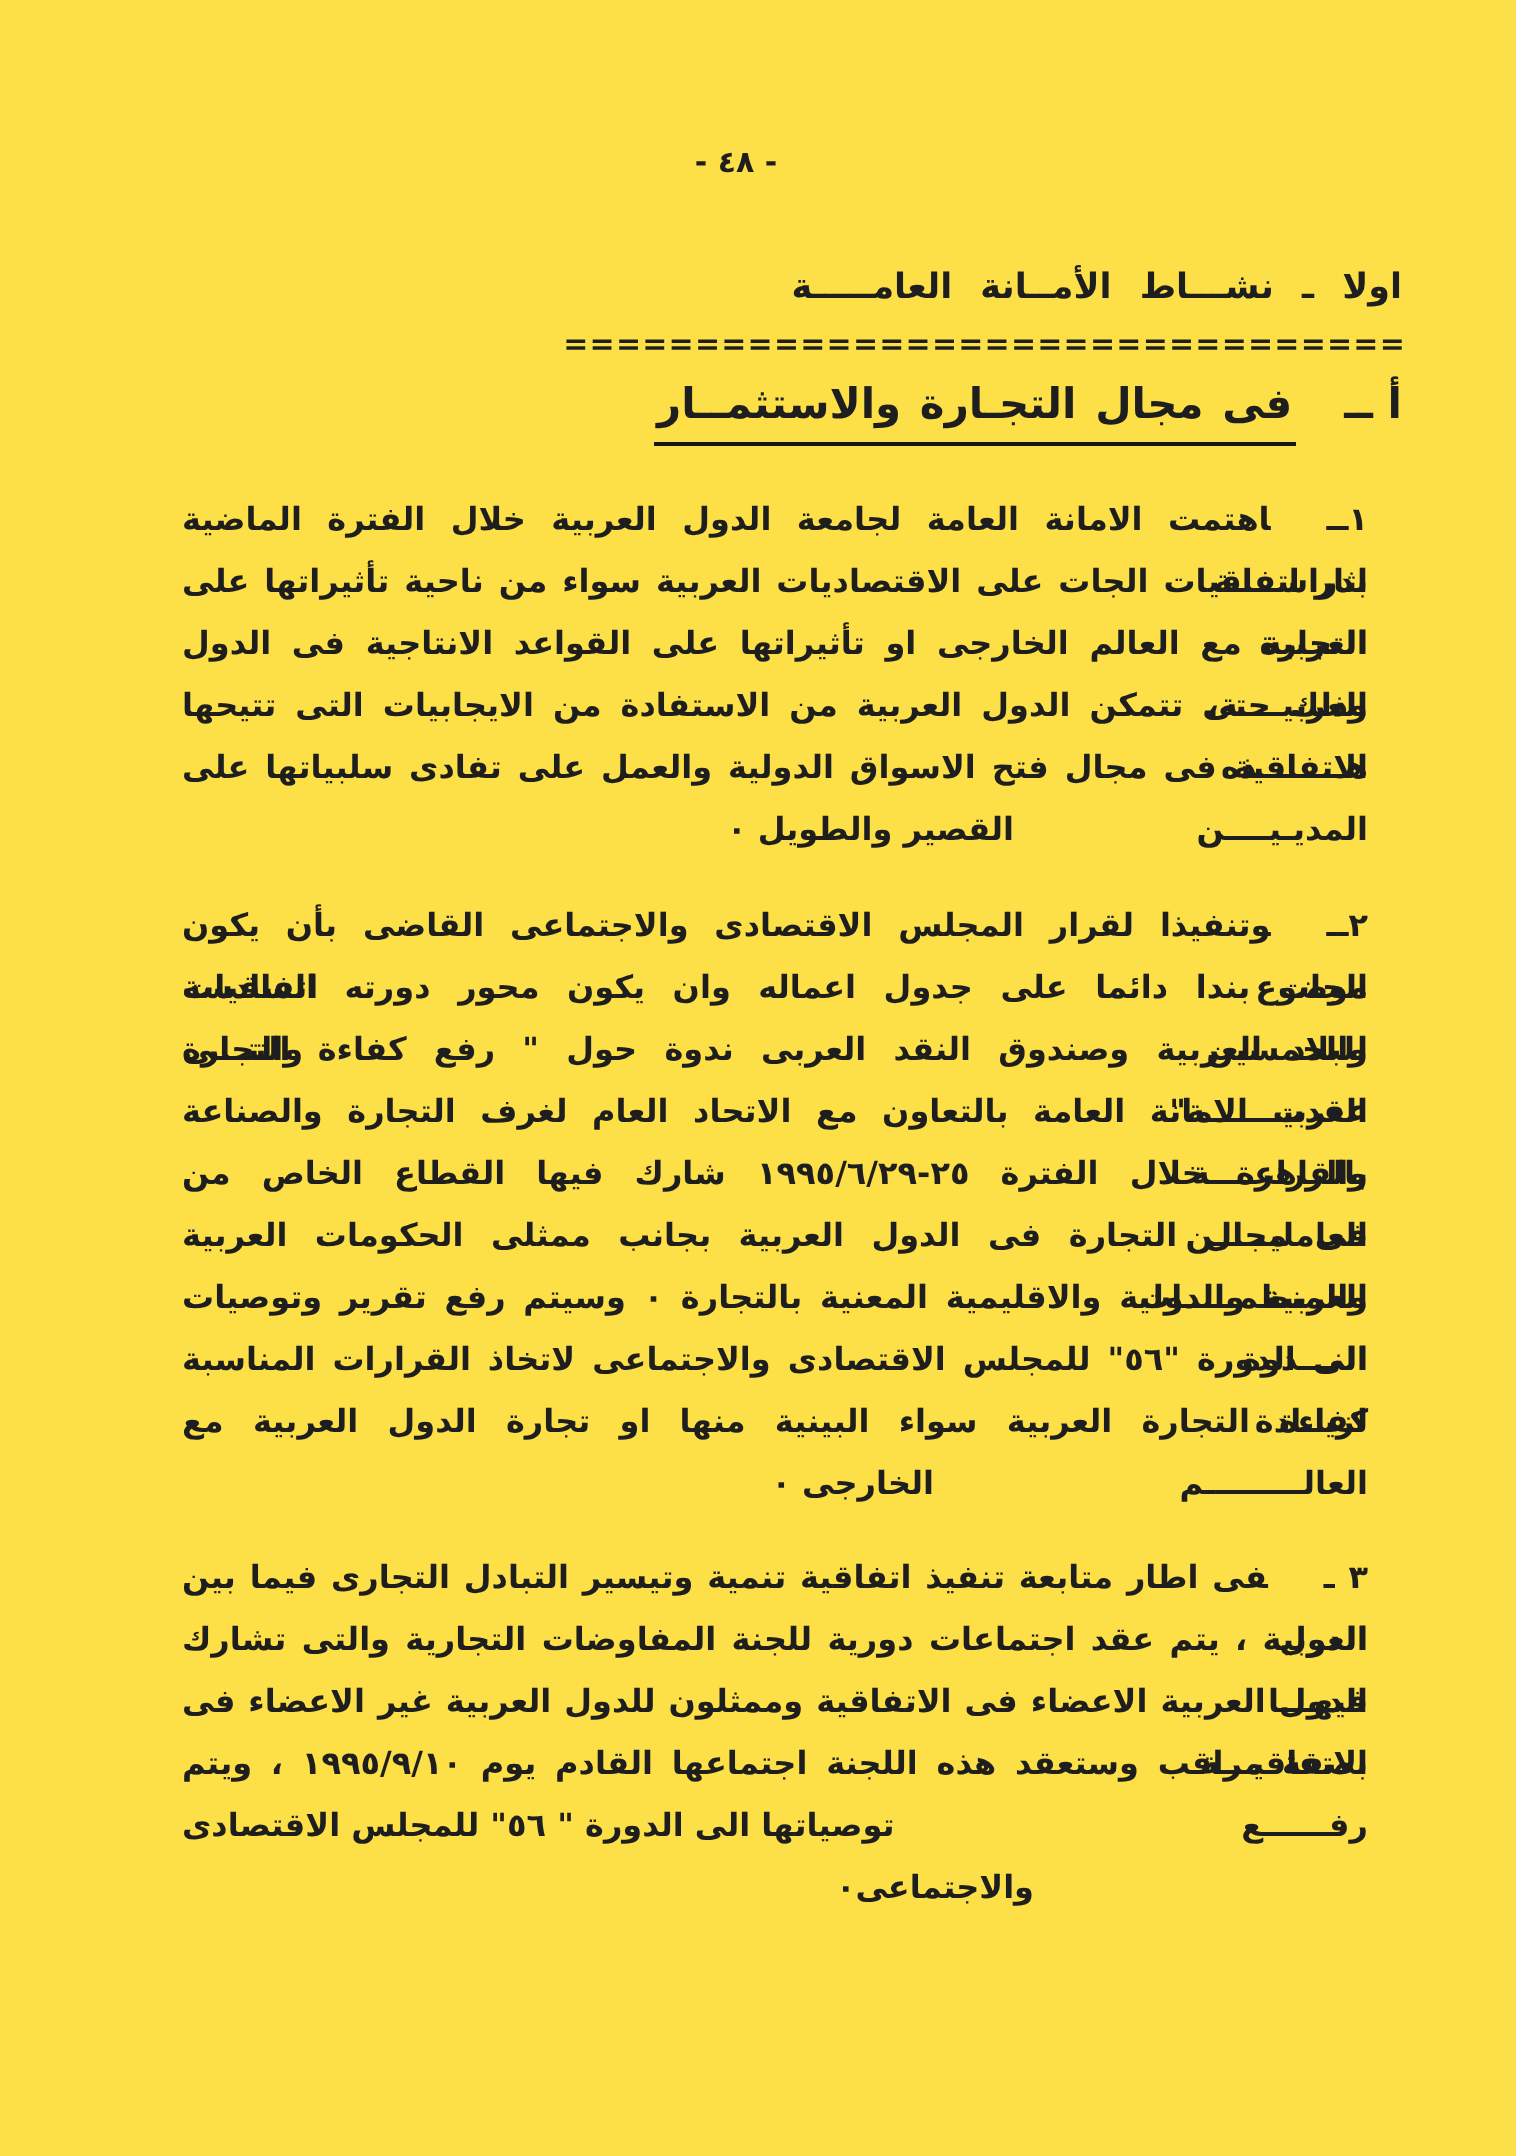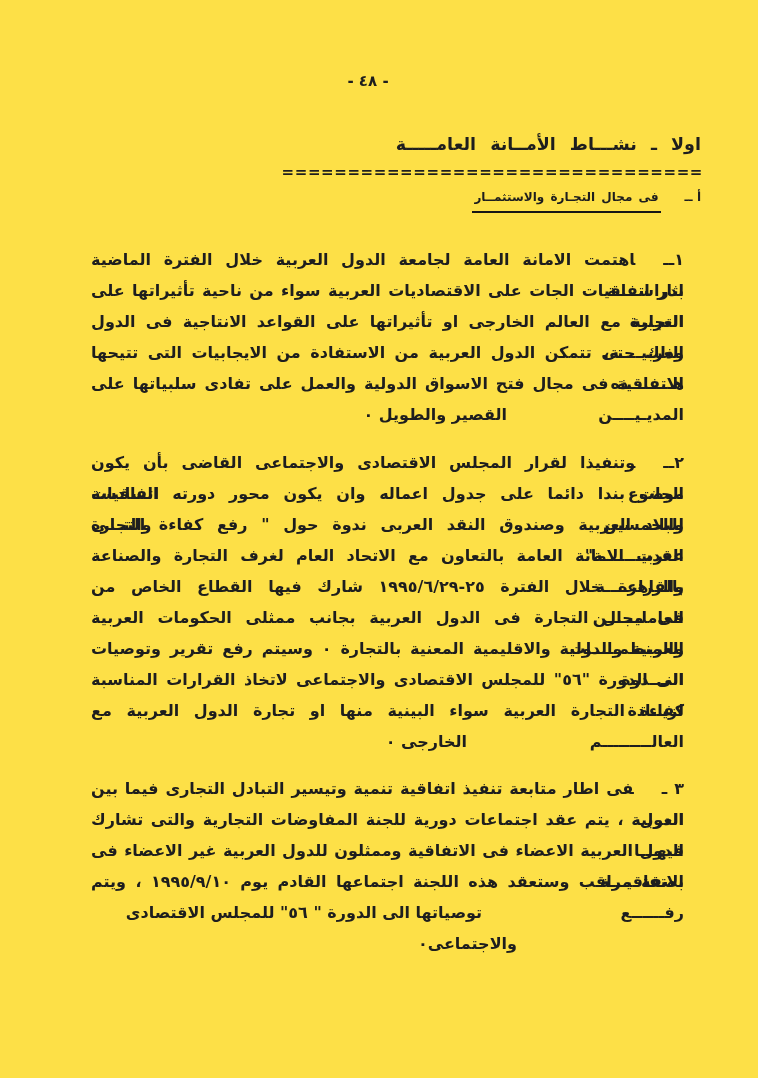--- a/index.html
+++ b/index.html
@@ -21,41 +21,41 @@
   .doc-title{
     position:absolute;top:134px;right:57px;
     font-size:17.5px;word-spacing:8px;white-space:nowrap;
   }
   .separator{
     position:absolute;top:162px;right:55px;
     font-size:15px;letter-spacing:0.6px;line-height:20px;white-space:nowrap;
   }
   .section-head{
     position:absolute;top:190px;right:57px;
-    font-size:12px;white-space:nowrap;
+    font-size:21px;white-space:nowrap;
   }
   .sec-underline{
     display:inline-block;
     margin-right:24px;
     padding:0 2px 7px 2px;
     border-bottom:2.5px solid #161616;
     word-spacing:2px;
   }
   .body-text{
     position:absolute;top:228px;right:58px;left:75px;
     font-size:16px;
   }
   .para{margin:16px;}
   .para.spaced{margin-top:17px;}
   .line{
     height:31px;line-height:31px;
     text-align:justify;text-align-last:justify;
   }
   .line.noj{
-    text-align:center;text-align-last:right;
+    text-align:left;text-align-last:right;
   }
   .pnum{margin-left:28px;}
 </style>
 </head>
 <body>
 
 <div class="page">
   <div class="pagenum">- ٤٨ -</div>
   <div class="doc-title">اولا ـ نشـــاط الأمــانة العامـــــة</div>
   <div class="separator">================================</div>

